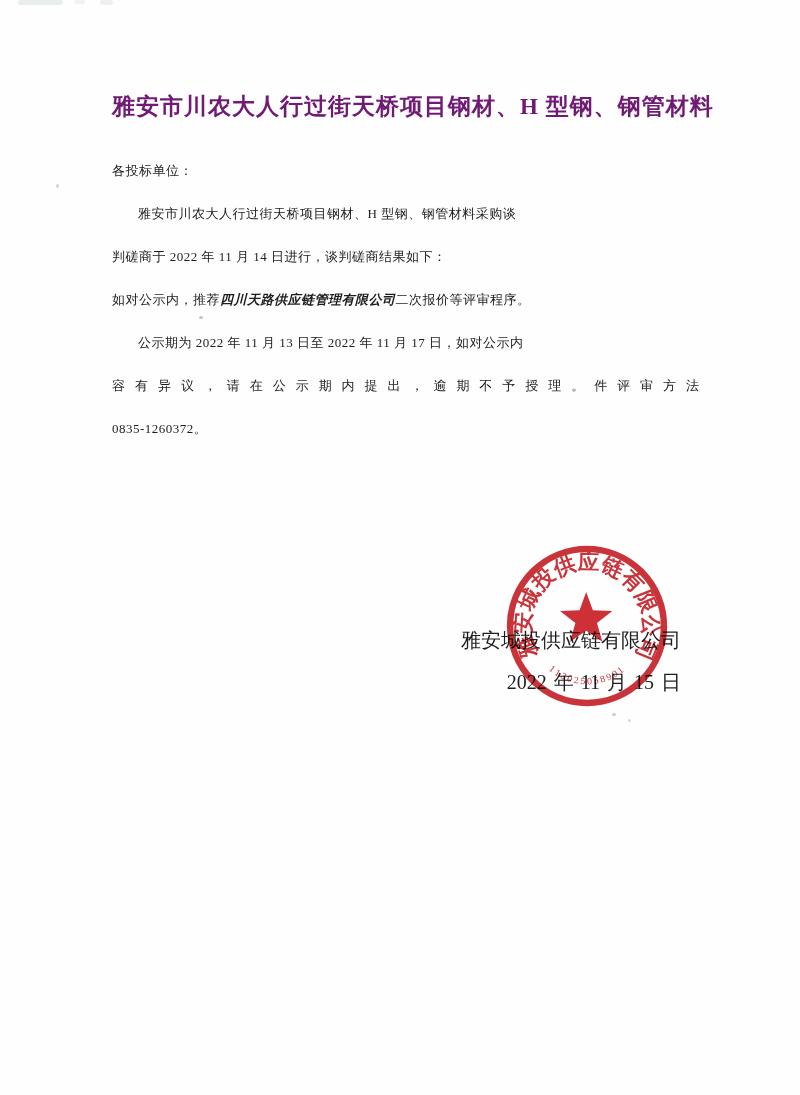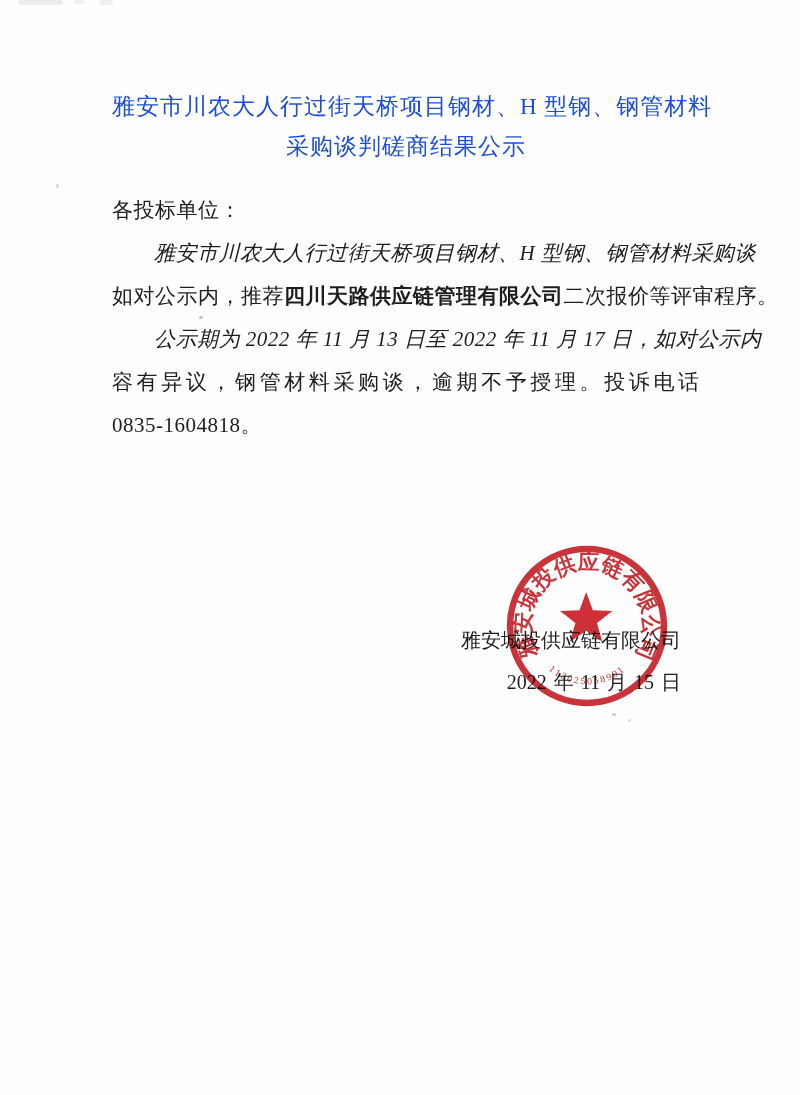--- a/index.html
+++ b/index.html
@@ -22,42 +22,42 @@
   .s1 { left: 56px;  top: 184px; width: 3px; height: 4px; background: #d6d6d6; }
   .s2 { left: 199px; top: 316px; width: 4px; height: 3px; background: #c3c3c3; }
   .s3 { left: 612px; top: 713px; width: 4px; height: 3px; background: #cccccc; }
   .s4 { left: 628px; top: 719px; width: 3px; height: 3px; background: #d8d8d8; }
 
   .doc { padding: 87px 100px 0 112px; }
 
   .title-line {
     text-align: center;
     font-size: 23px;
-    font-weight: normal;
+    font-weight: bold;
     line-height: 40px;
     letter-spacing: 1px;
-    color: #1d4ed8;
+    color: #701a75;
     white-space: nowrap;
   }
 
   .body-block { margin-top: 22px; }
   .body-line {
-    font-size: 21px;
+    font-size: 13px;
     line-height: 43px;
     white-space: nowrap;
     letter-spacing: 0.5px;
   }
-  .indent { text-indent: 2em; font-style: italic; }
+  .indent { text-indent: 2em; }
   .stretch {
     white-space: normal;
     text-align: justify;
     text-align-last: justify;
     letter-spacing: 1px;
   }
-  .bold { font-weight: bold; }
+  .bold { font-weight: bold; font-style: italic; }
 
   .signature {
     position: absolute;
     top: 619px;
     right: 119px;
     text-align: right;
     font-size: 20px;
     line-height: 42px;
     z-index: 1;
     white-space: nowrap;
@@ -96,32 +96,32 @@
   <span class="artifact a2"></span>
   <span class="artifact a3"></span>
   <span class="speck s1"></span>
   <span class="speck s2"></span>
   <span class="speck s3"></span>
   <span class="speck s4"></span>
 
   <div class="doc">
 
     <div class="title-line">雅安市川农大人行过街天桥项目钢材、H 型钢、钢管材料</div>
-    <div class="title-line">采购谈判磋商结果公示</div>
 
     <div class="body-block">
       <div class="body-line">各投标单位：</div>
 
       <div class="body-line indent">雅安市川农大人行过街天桥项目钢材、H 型钢、钢管材料采购谈</div>
+      <div class="body-line">判磋商于 2022 年 11 月 14 日进行，谈判磋商结果如下：</div>
 
       <div class="body-line"><span>如对公示内，推荐</span><span class="bold">四川天路供应链管理有限公司</span><span>二次报价等评审程序。</span></div>
 
       <div class="body-line indent">公示期为 2022 年 11 月 13 日至 2022 年 11 月 17 日，如对公示内</div>
-      <div class="body-line stretch">容有异议，钢管材料采购谈，逾期不予授理。投诉电话</div>
-      <div class="body-line">0835-1604818。</div>
+      <div class="body-line stretch">容有异议，请在公示期内提出，逾期不予授理。件评审方法</div>
+      <div class="body-line">0835-1260372。</div>
     </div>
 
   </div>
 
   <div class="signature">
     <div class="company-line">雅安城投供应链有限公司</div>
     <div class="date-line">2022 年 11 月 15 日</div>
   </div>
 
   <div class="seal">

